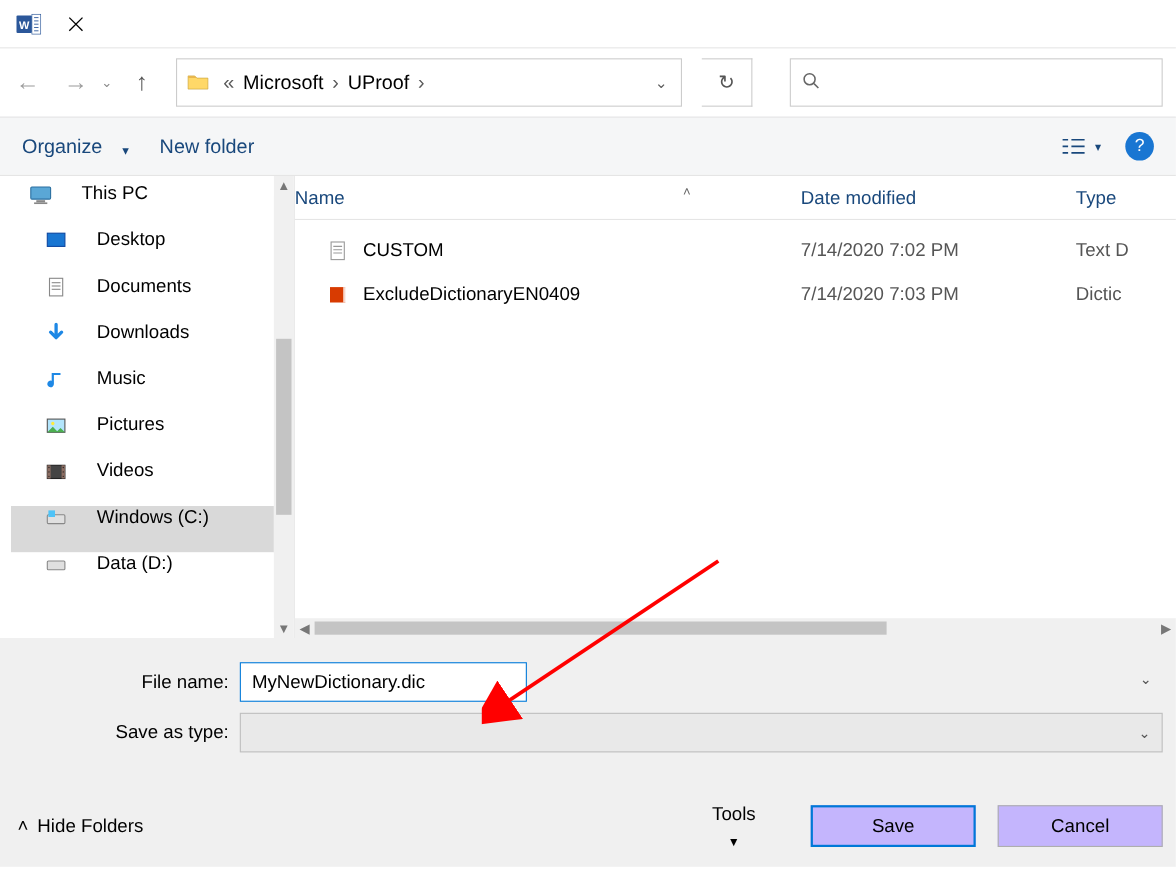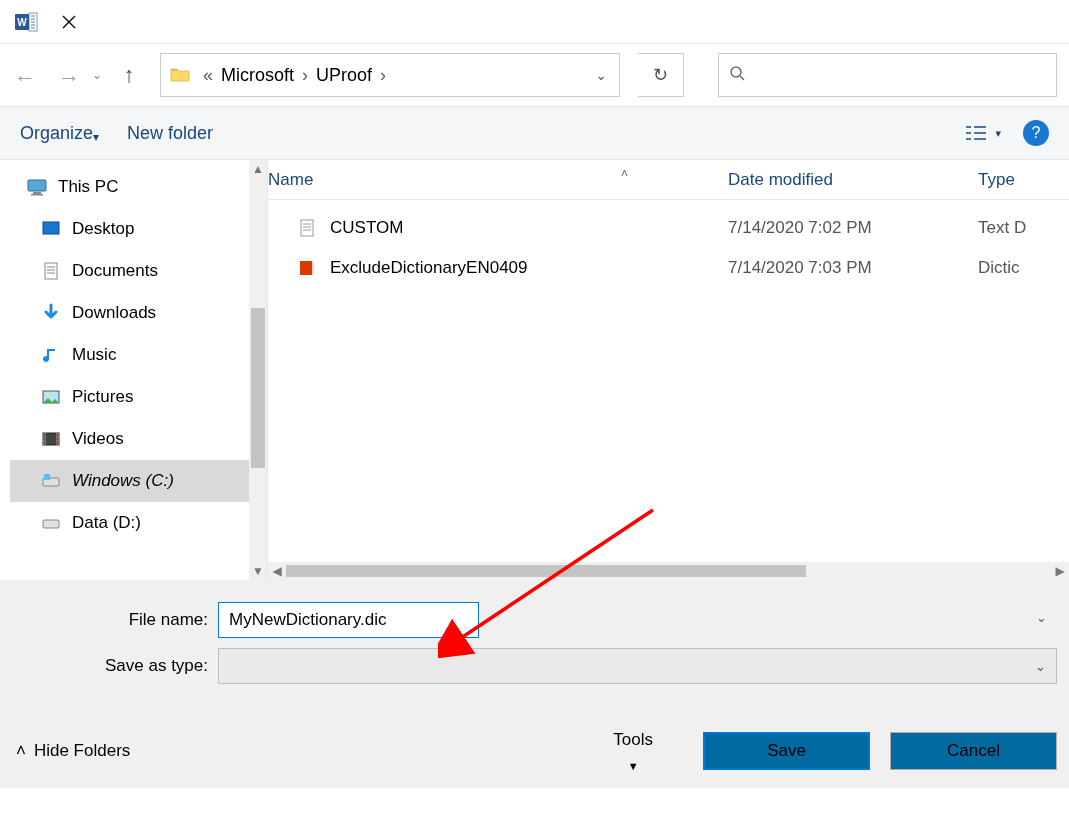--- a/index.html
+++ b/index.html
@@ -22,35 +22,35 @@
   .pathbox .chev { margin:0 4px; color:#5a5a5a; font-size:18px; }
   .pathbox .crumb { font-size:18px; color:#000; padding:2px 4px; }
   .pathbox .pathdrop { margin-left:auto; color:#5a5a5a; font-size:14px; padding:0 4px; cursor:pointer; }
   .refresh { width:46px; height:44px; border:1px solid #ccc; border-left:none; display:flex; align-items:center; justify-content:center; color:#555; cursor:pointer; font-size:18px; }
   .searchbox { flex:1; height:44px; border:1px solid #ccc; margin-left:16px; display:flex; align-items:center; padding:0 10px; color:#555; }
   .searchbox input { border:none; outline:none; font-size:18px; color:#555; flex:1; background:transparent; }
   .searchbox .mag { margin-right:10px; color:#666; font-size:18px; }
 
   
   .toolbar { height:54px; background:#f5f6f7; border-top:1px solid #e5e5e5; border-bottom:1px solid #e5e5e5; display:flex; align-items:center; padding:0 20px; gap:28px; }
-  .toolbar .orgbtn { color:#19487c; font-size:18px; display:flex; align-items:flex-end; gap:0; cursor:pointer; }
+  .toolbar .orgbtn { color:#19487c; font-size:18px; display:flex; align-items:flex-end; gap:18px; cursor:pointer; }
   .toolbar .newfolder { color:#19487c; font-size:18px; cursor:pointer; }
   .toolbar .right { margin-left:auto; display:flex; align-items:center; gap:22px; }
   .viewbtn { color:#19487c; display:flex; align-items:center; gap:8px; cursor:pointer; }
   .helpbtn { width:26px; height:26px; border-radius:50%; background:#1976d2; color:#fff; display:flex; align-items:center; justify-content:center; font-size:16px; cursor:pointer; }
 
   
   .main { display:flex; height:420px; }
 
   
   .tree-wrap { width:268px; display:flex; border-right:1px solid #e5e5e5; }
   .tree { flex:1; padding:6px 0 0 10px; overflow:hidden; }
-  .tree-item { height:42px; display:flex; align-items:center; gap:10px; padding-left:30px; font-size:17px; cursor:pointer; }
+  .tree-item { height:42px; display:flex; gap:26px; padding-left:30px; font-size:17px; cursor:pointer; }
   .tree-item.root { padding-left:16px; }
-  .tree-item.selected { background:#d9d9d9;font-style:italic; }
+  .tree-item.selected { background:#d9d9d9; }
   .tree-item .ticon { width:22px; height:22px; display:flex; align-items:center; justify-content:center; }
   .tree-scroll { width:18px; background:#f0f0f0; display:flex; flex-direction:column; align-items:center; }
   .tree-scroll .arrow { height:18px; width:100%; display:flex; align-items:center; justify-content:center; color:#777; font-size:12px; cursor:pointer; }
   .tree-scroll .track { flex:1; background:#f0f0f0; position:relative; width:100%; }
   .tree-scroll .thumb { position:absolute; top:130px; left:2px; right:2px; height:160px; background:#c4c4c4; }
 
   
   .list-wrap { flex:1; display:flex; flex-direction:column; }
   .headers { height:40px; display:flex; align-items:center; border-bottom:1px solid #e5e5e5; color:#19487c; font-size:17px; }
   .col-name { flex:0 0 460px; position:relative; }
@@ -75,21 +75,21 @@
   .filename-input { flex:1; height:36px; border:1px solid #0078d7; background:#fff; padding:0 28px 0 10px; font-size:17px; position:relative; }
   .filename-wrap { flex:1; position:relative; }
   .filename-wrap .dd { position:absolute; right:10px; top:8px; color:#555; font-size:13px; cursor:pointer; }
   .saveas { flex:1; height:36px; border:1px solid #bfbfbf; background:#e9e9e9; position:relative; display:flex; align-items:center; padding:0 10px; font-size:17px; color:#000; }
   .saveas .dd { position:absolute; right:10px; color:#555; font-size:13px; cursor:pointer; }
 
   .actions { display:flex; align-items:center; margin-top:46px; }
   .hidefolders { display:flex; align-items:center; gap:8px; font-size:17px; cursor:pointer; padding-left:4px; }
   .actions .spacer { flex:1; }
   .tools { font-size:17px; display:flex; align-items:center; gap:10px; margin-right:30px; cursor:pointer;flex-direction:column; }
-  .btn { width:167px; height:38px; border:1px solid #aeaeae; background:#0369a1; font-size:17px; display:flex; align-items:center; justify-content:center; margin-left:20px; cursor:pointer; }
+  .btn { width:150px; height:38px; border:1px solid #aeaeae; background:#c4b5fd; font-size:17px; display:flex; align-items:center; justify-content:center; margin-left:20px; cursor:pointer; }
   .btn.primary { border:2px solid #0078d7; }
 
   
   .annotation { position:absolute; left:438px; top:500px; pointer-events:none; }
 
 </style>
 </head>
 <body>
 
 <div class="titlebar">

